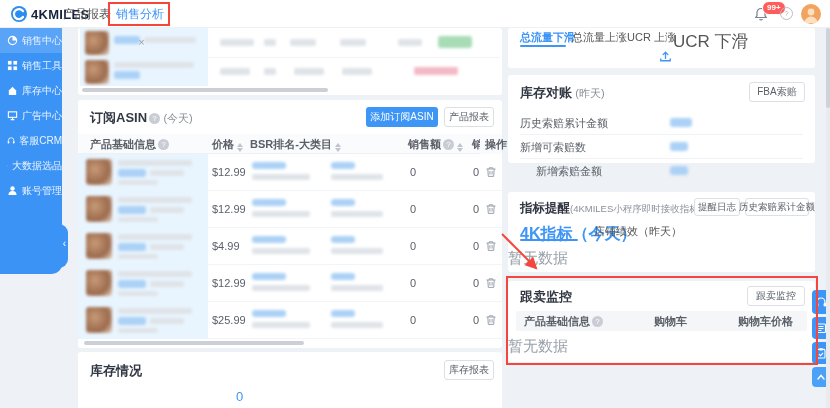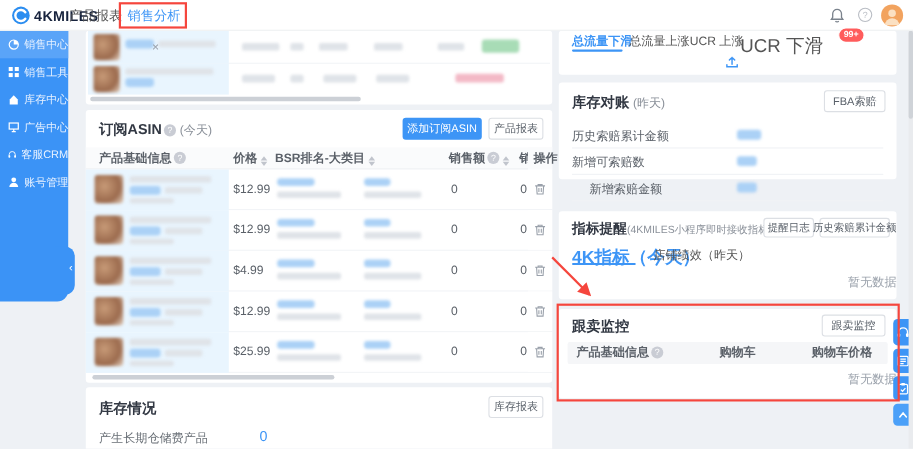--- a/index.html
+++ b/index.html
@@ -9,21 +9,21 @@
   .abs{position:absolute;}
   .card{position:absolute;background:#fff;border-radius:3px;}
   .blur1{filter:blur(1.5px);}
   
   #header{position:absolute;left:0;top:0;width:830px;height:28px;background:#fff;border-bottom:1px solid #eef0f2;z-index:30;}
   .logo-text{position:absolute;left:31px;top:7px;font-weight:bold;font-size:13px;color:#17233d;letter-spacing:.3px;}
   .nav-tab{position:absolute;top:0;height:28px;line-height:28px;font-size:12px;color:#555;text-align:center;cursor:pointer;}
   .nav-tab.active{color:#3d95f6;}
   .nav-close{color:#9aa1ab;font-size:11px;margin-left:3px;}
   .red-box{position:absolute;border:2px solid #f5463d;z-index:40;pointer-events:none;}
-  .badge{position:absolute;background:#ff5c5c;color:#fff;font-size:8px;line-height:10px;padding:1px 4px;border-radius:7px;border:1px solid #fff;font-weight:bold;margin-top:24px;}
+  .badge{position:absolute;background:#ff5c5c;color:#fff;font-size:8px;line-height:10px;padding:1px 4px;border-radius:7px;border:1px solid #fff;font-weight:bold;}
   .help-circle{position:absolute;width:13px;height:13px;border:1.5px solid #b9bdc4;border-radius:50%;color:#b9bdc4;font-size:8px;line-height:11px;text-align:center;}
   .avatar{position:absolute;width:20px;height:20px;border-radius:50%;background:#f2a35f;overflow:hidden;}
   
   #sidebar{position:absolute;left:0;top:28px;width:62px;height:246px;background:#3b93f6;border-bottom-right-radius:10px;z-index:20;}
   .side-item{position:relative;height:25px;display:flex;align-items:center;padding-left:7px;gap:4px;color:#eaf3ff;font-size:10px;cursor:pointer;white-space:nowrap;}
   .side-item.active{background:#5aa4f8;}
   .side-handle{position:absolute;left:50px;top:196px;width:18px;height:44px;background:#3b93f6;border-radius:0 9px 9px 0;z-index:-1;}
   .side-handle span{position:absolute;right:2px;top:14px;color:#fff;font-size:10px;}
   
   .sec-title{font-weight:bold;font-size:13px;color:#323843;}
@@ -35,21 +35,21 @@
   .sort{display:inline-flex;flex-direction:column;gap:1px;margin-left:3px;vertical-align:1px;}
   .sort i{width:0;height:0;border-left:3px solid transparent;border-right:3px solid transparent;}
   .sort .up{border-bottom:4px solid #c0c4cc;}
   .sort .dn{border-top:4px solid #c0c4cc;}
   .bl-gray{background:#dfe3e8;border-radius:2px;}
   .bl-blue{background:#abd1f6;border-radius:3px;}
   .bl-green{background:#a8dcb6;border-radius:3px;}
   .bl-pink{background:#f3b9c6;border-radius:2px;}
   .img-blob{border-radius:3px;background:radial-gradient(circle at 35% 40%,#c79a77,#9c6b4e 60%,#e8d8c9);}
   .hscroll{position:absolute;height:4px;border-radius:2px;background:#ccd0d6;}
-  .empty-text{position:absolute;width:100%;text-align:right;font-size:11px;color:#9aa1ab;}
+  .empty-text{position:absolute;width:100%;text-align:left;font-size:15px;color:#9aa1ab;}
   .tab-blue{color:#3d95f6;font-weight:bold;}
   .tab-underline{position:absolute;height:2px;background:#3d95f6;border-radius:1px;}
   
   .thead-cell{position:absolute;top:0;height:20px;line-height:20px;font-size:11px;color:#5a6068;font-weight:bold;white-space:nowrap;}
   .t-row{position:absolute;left:0;width:424px;height:37px;border-bottom:1px solid #f2f4f7;}
   .prod-cell{position:absolute;left:0;top:0;width:130px;height:37px;background:#e9f5fe;}
   .float-btn{position:absolute;left:812px;width:18px;background:#3d95f6;border-radius:4px 0 0 4px;display:flex;align-items:center;justify-content:center;cursor:pointer;}
   .vscroll{position:absolute;right:0;top:28px;width:4px;height:380px;background:#e9ebee;}
   .vscroll div{width:4px;height:80px;background:#cfd3d8;border-radius:2px;}
 </style>
@@ -113,20 +113,27 @@
         </svg>
       <span>广告中心</span>
     </div>
     <div class="side-item">
       <svg width="11" height="11" viewBox="0 0 12 12">
           <path d="M2 8V6a4 4 0 0 1 8 0v2" fill="none" stroke="#fff" stroke-width="1.2"></path>
           <rect x="1" y="7" width="2.4" height="3.4" rx="1" fill="#fff"></rect>
           <rect x="8.6" y="7" width="2.4" height="3.4" rx="1" fill="#fff"></rect>
         </svg>
       <span>客服CRM</span>
+    </div>
+    <div class="side-item">
+      <svg width="11" height="11" viewBox="0 0 12 12">
+          <ellipse cx="6" cy="2.6" rx="4.4" ry="1.7" fill="#fff"></ellipse>
+          <path d="M1.6 2.6v6.6c0 1 2 1.8 4.4 1.8s4.4-.8 4.4-1.8V2.6" fill="none" stroke="#fff" stroke-width="1.1"></path>
+        </svg>
+      <span>大数据选品</span>
     </div>
     <div class="side-item">
       <svg width="11" height="11" viewBox="0 0 12 12">
           <circle cx="6" cy="3.8" r="2.4" fill="#fff"></circle>
           <path d="M1.6 11a4.4 4.4 0 0 1 8.8 0z" fill="#fff"></path>
         </svg>
       <span>账号管理</span>
     </div>
     <div class="side-handle">
         <span>‹</span>
@@ -295,21 +302,20 @@
         </div>
       </div>
       </div>
 
     <div class="hscroll" style="left:6px;top:241px;width:220px"></div>
   </div>
 
   <div class="card" style="left:78px;top:352px;width:424px;height:60px">
     <div class="sec-title abs" style="left:12px;top:10px">库存情况</div>
     <div class="btn ghost" style="right:8px;top:8px;width:50px;height:20px">库存报表</div>
-    <span class="abs" style="left:12px;top:39px;font-size:11px;color:#6a7077">产生长期仓储费产品</span>
     <span class="abs" style="left:158px;top:37px;font-size:13px;color:#3d95f6">0</span>
   </div>
 
   <div class="card" style="left:508px;top:28px;width:307px;height:40px">
     <span class="abs tab-blue" style="left:12px;top:2px;font-size:11px">总流量下滑</span>
     <span class="abs" style="left:64px;top:2px;font-size:11px;color:#555">总流量上涨</span>
     <span class="abs" style="left:119px;top:2px;font-size:11px;color:#555">UCR 上涨</span>
     <span class="abs" style="left:165px;top:2px;font-size:17px;color:#555">UCR 下滑</span>
     <div class="tab-underline" style="left:12px;top:17px;width:46px"></div>
     <svg class="abs" style="left:150px;top:21px" width="15" height="15" viewBox="0 0 16 16">

